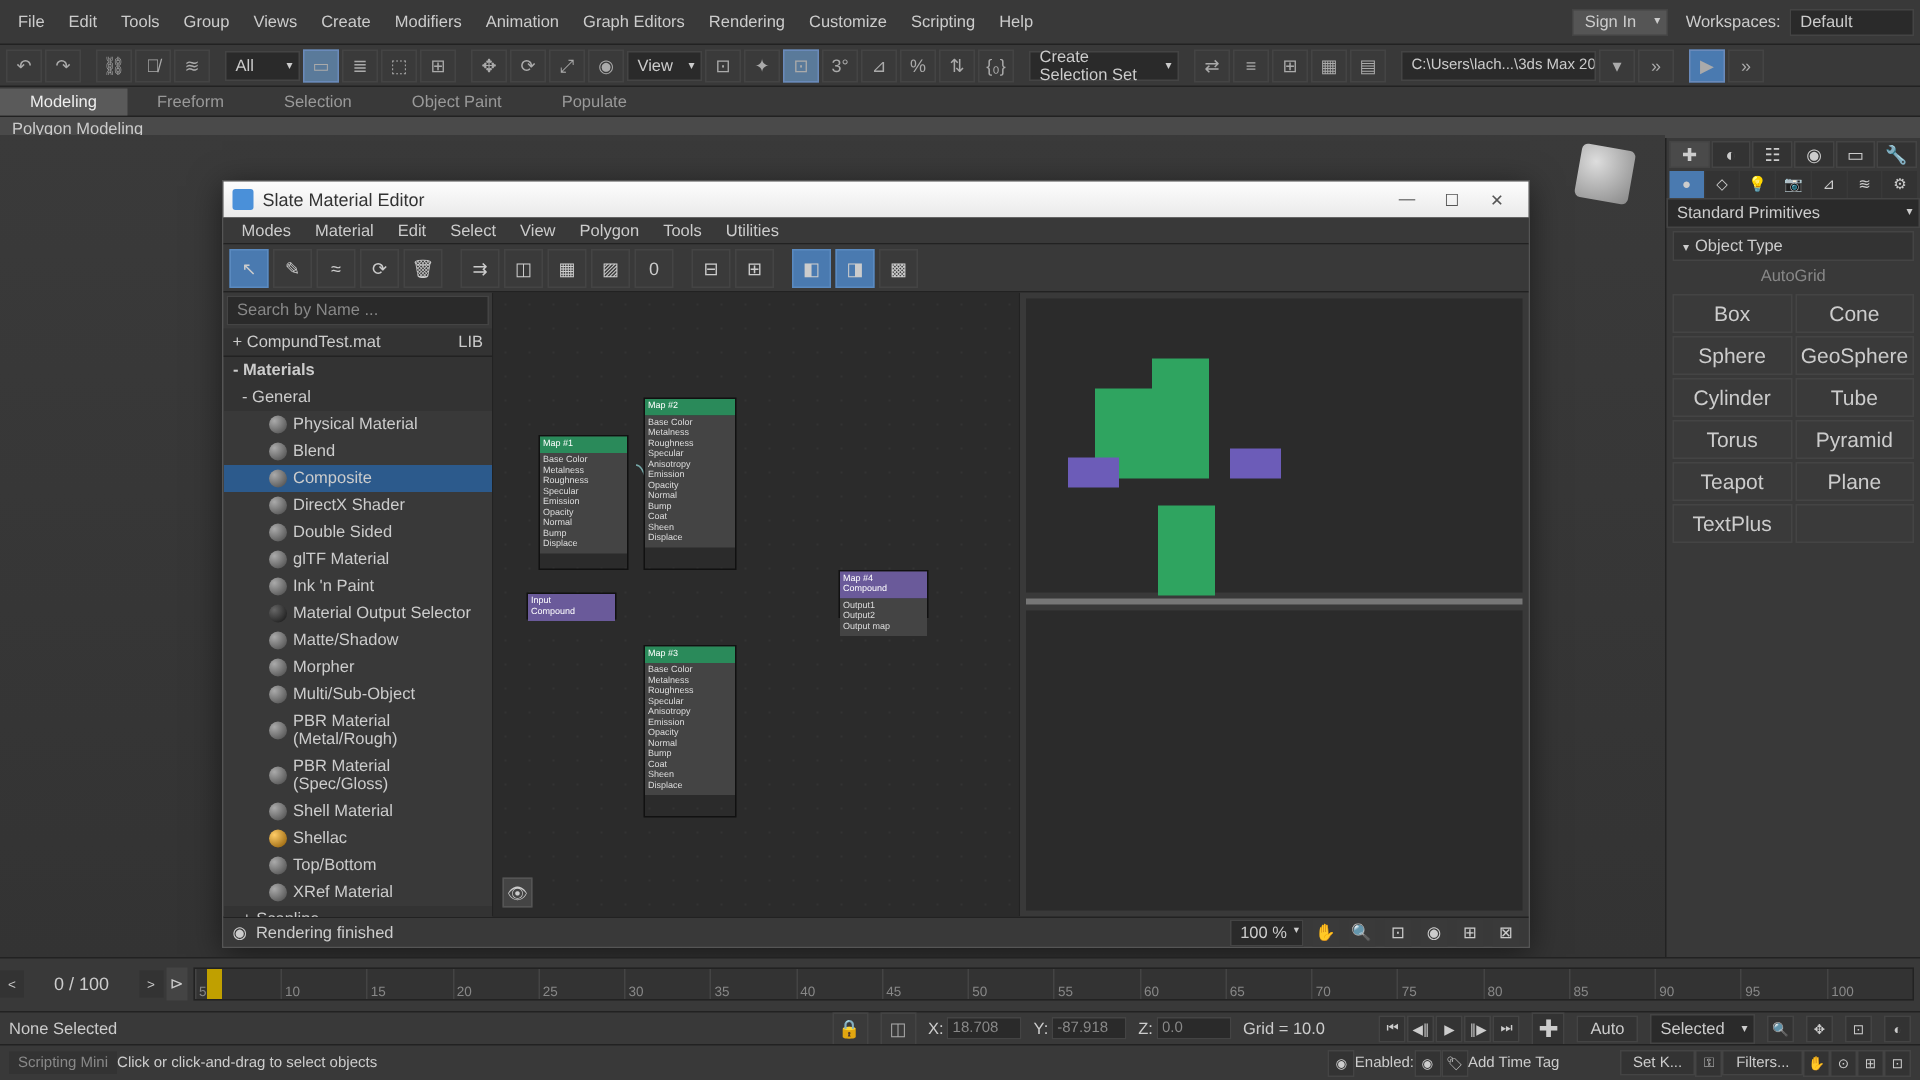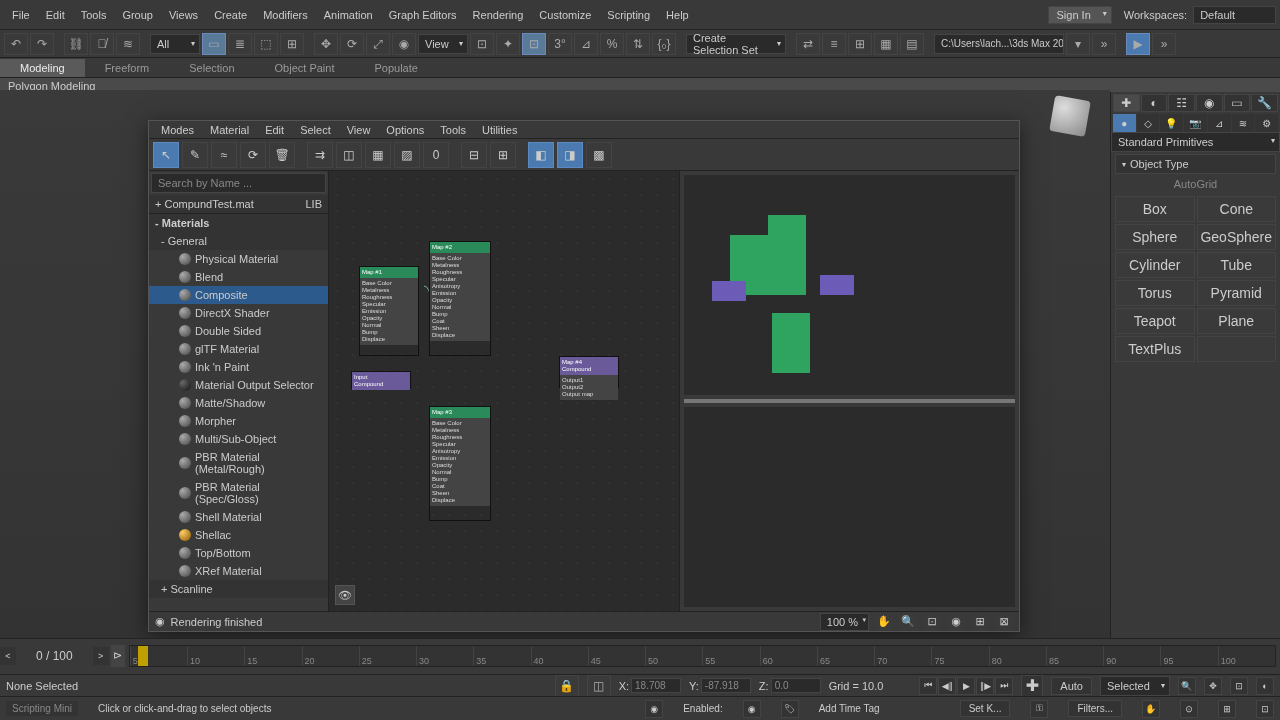--- a/index.html
+++ b/index.html
@@ -113,21 +113,21 @@
 
 
 .statusbar { position:absolute; left:0;right:0;bottom:24px; height:22px; background:#393939; display:flex; align-items:center; padding:0 6px; gap:8px; border-top:1px solid #222;}
 .coord { display:flex; align-items:center; gap:2px;}
 .coord input { width:50px; background:#2a2a2a; border:1px solid #444; color:#888; padding:1px 3px; font-size:10px;}
 .playctrl { display:flex; gap:1px;}
 .pbtn { width:18px;height:18px; background:#333; border:1px solid #444; display:flex;align-items:center;justify-content:center; font-size:9px;}
 .autobtn { background:#333; padding:2px 8px; border:1px solid #444;}
 
 
-.promptbar { position:absolute; left:0;right:0;bottom:0; height:24px; background:#393939; display:flex; align-items:center; padding:0 6px; gap:20px; border-top:1px solid #222; font-size:10px;}
+.promptbar { position:absolute; left:0;right:0;bottom:0; height:24px; background:#393939; display:flex; align-items:center; padding:0 6px; gap:0; border-top:1px solid #222; font-size:10px;}
 .minilabel { color:#888; padding:2px 6px; background:#333;}
 
 
 .vcube { position:absolute; right:180px; top:98px; width:60px; height:60px;}
 .vcube .cube { width:36px;height:36px; background: radial-gradient(circle at 30% 30%, #ddd, #888); border-radius:4px; margin:auto; transform: rotate(10deg);}
 
 svg.wire { position:absolute; inset:0; pointer-events:none;}
 svg.wire path { stroke:#7aa; stroke-width:1; fill:none;}
 </style>
 </head>
@@ -214,27 +214,35 @@
   <span class="tri"></span>
 </div>
 
 <div class="workspace"></div>
 
 <div class="vcube">
     <div class="cube"></div>
   </div>
 
 <div class="slate">
+  <div class="slate-title">
+    <div class="ticon"></div>
+    <span>Slate Material Editor</span>
+    <div class="tspacer"></div>
+    <div class="wbtn">—</div>
+    <div class="wbtn">☐</div>
+    <div class="wbtn">✕</div>
+  </div>
   <div class="slate-menu">
     <span class="m">Modes</span>
     <span class="m">Material</span>
     <span class="m">Edit</span>
     <span class="m">Select</span>
     <span class="m">View</span>
-    <span class="m">Options</span>
+    <span class="m">Polygon</span>
     <span class="m">Tools</span>
     <span class="m">Utilities</span>
   </div>
   <div class="slate-tools">
     <div class="stb active">↖</div>
     <div class="stb">✎</div>
     <div class="stb">≈</div>
     <div class="stb">⟳</div>
     <div class="stb">🗑</div>
     <div class="tsep"></div>

